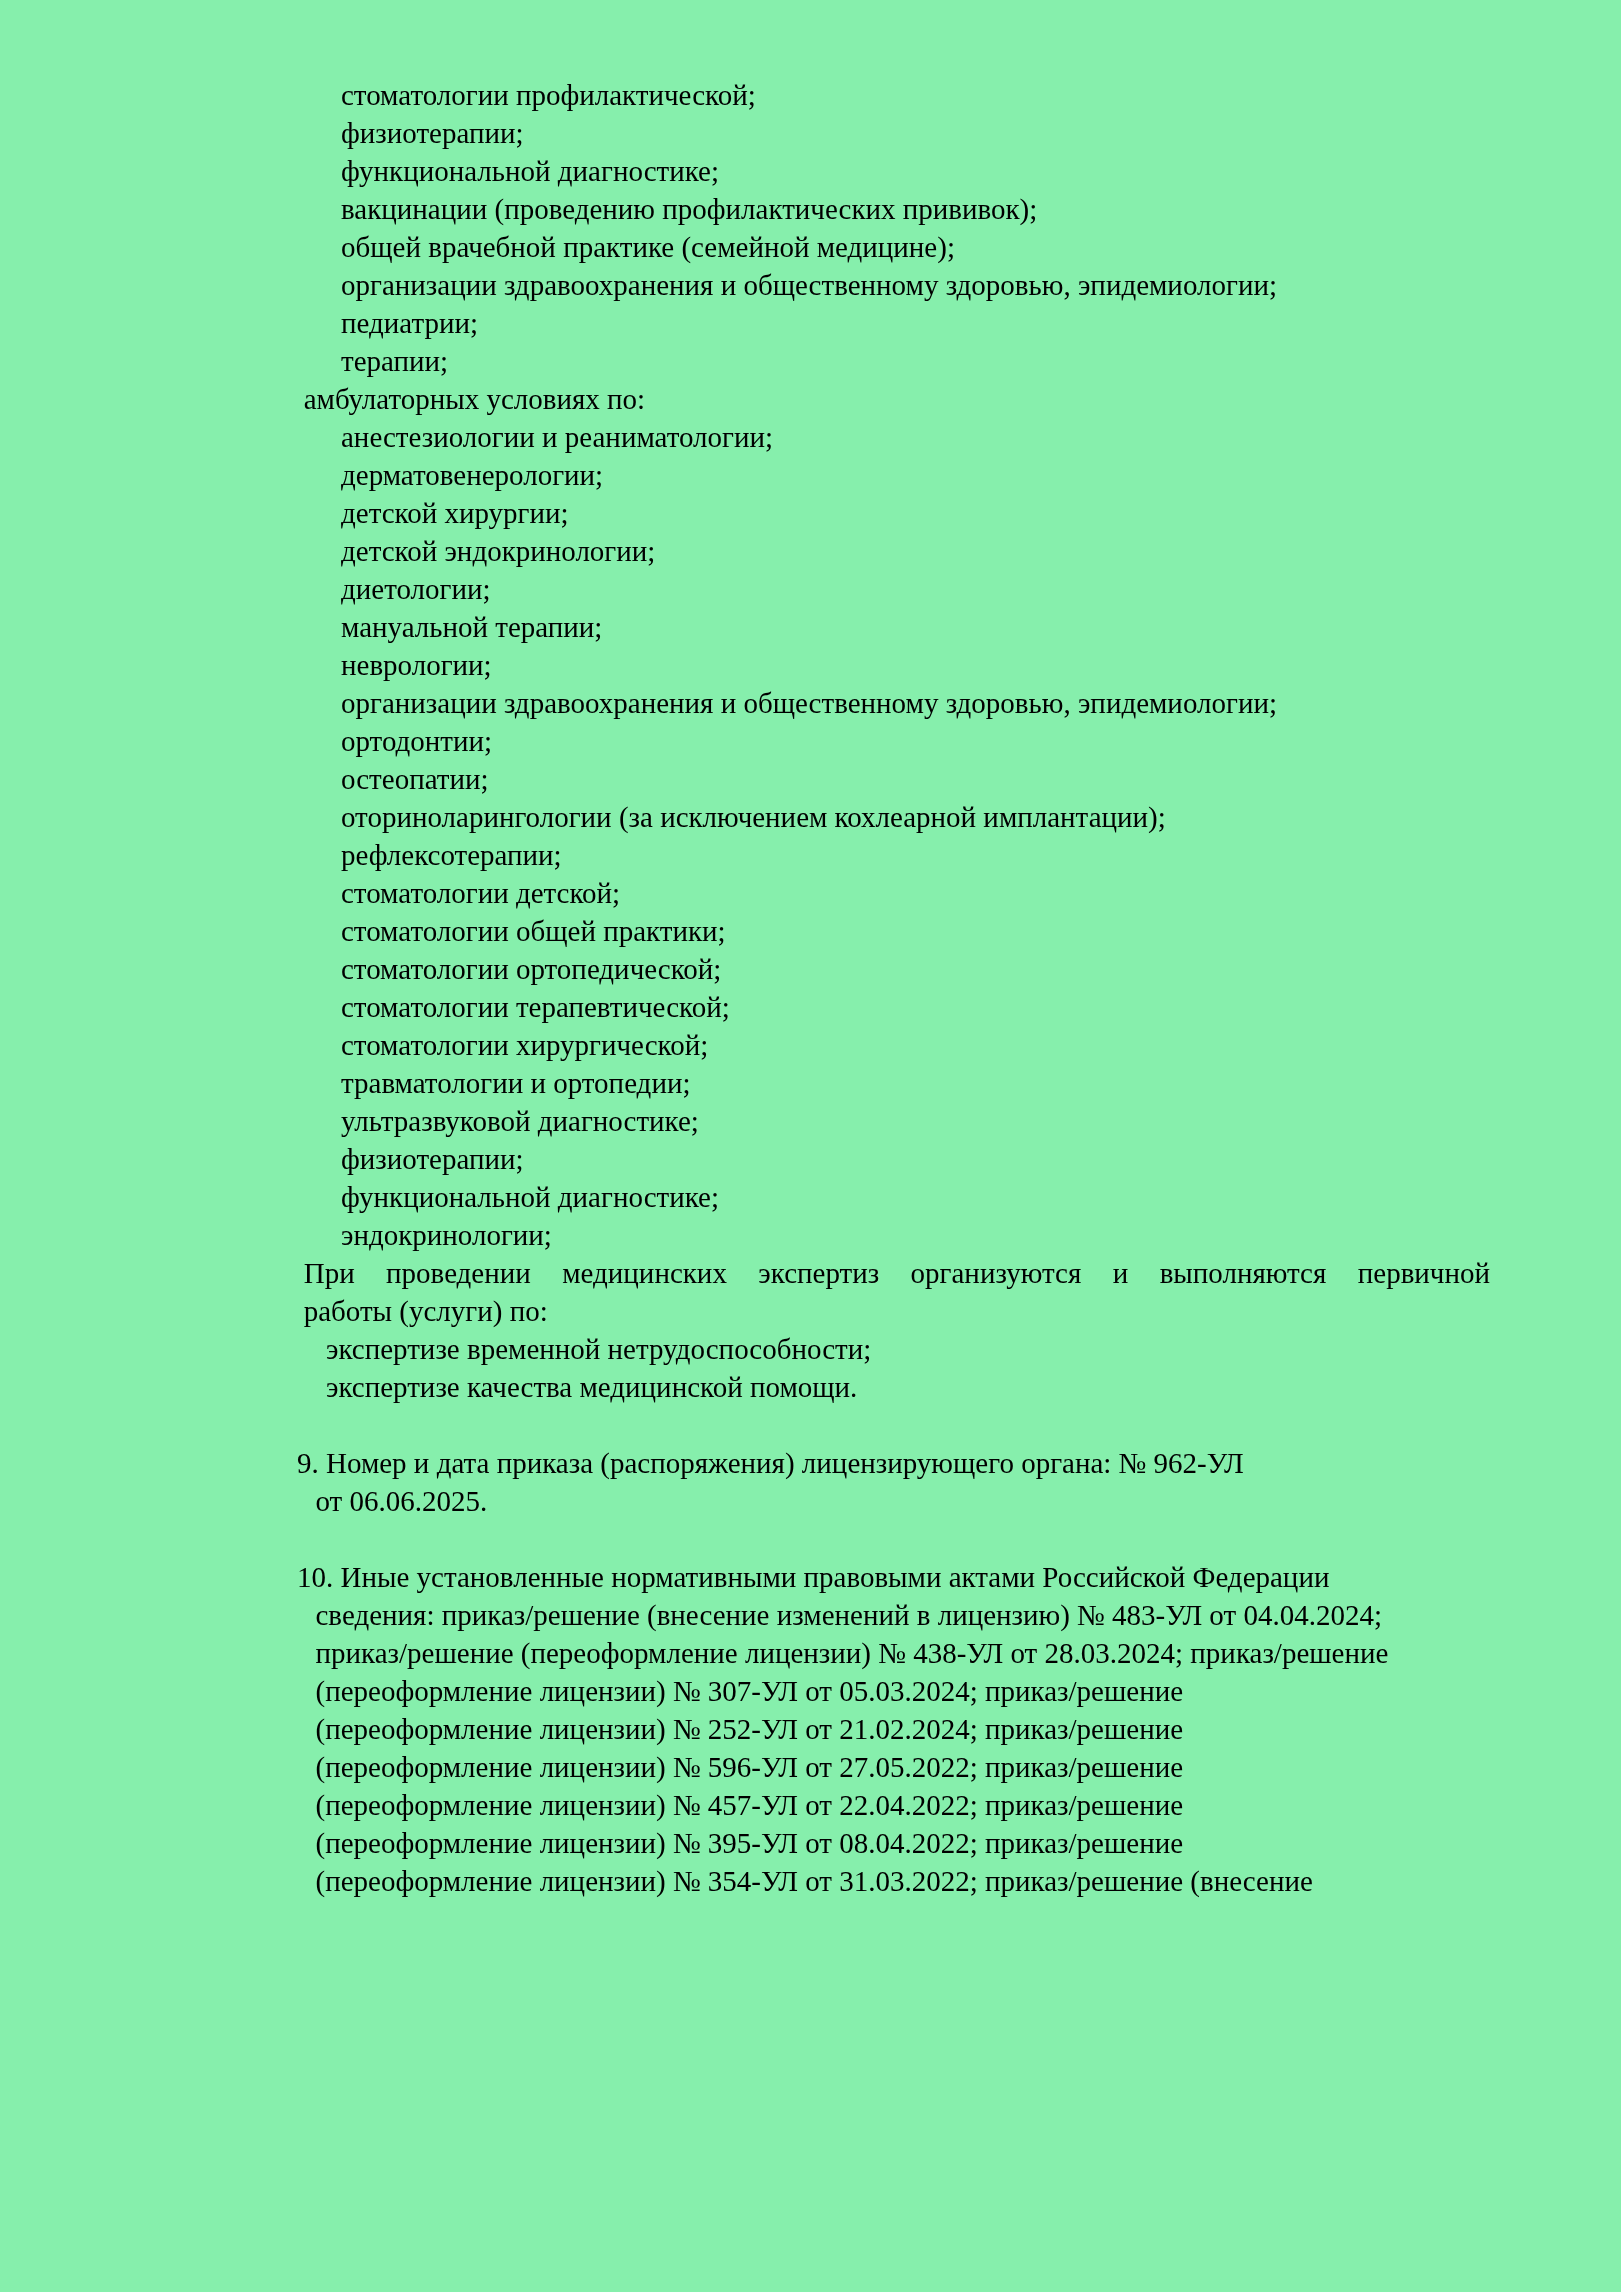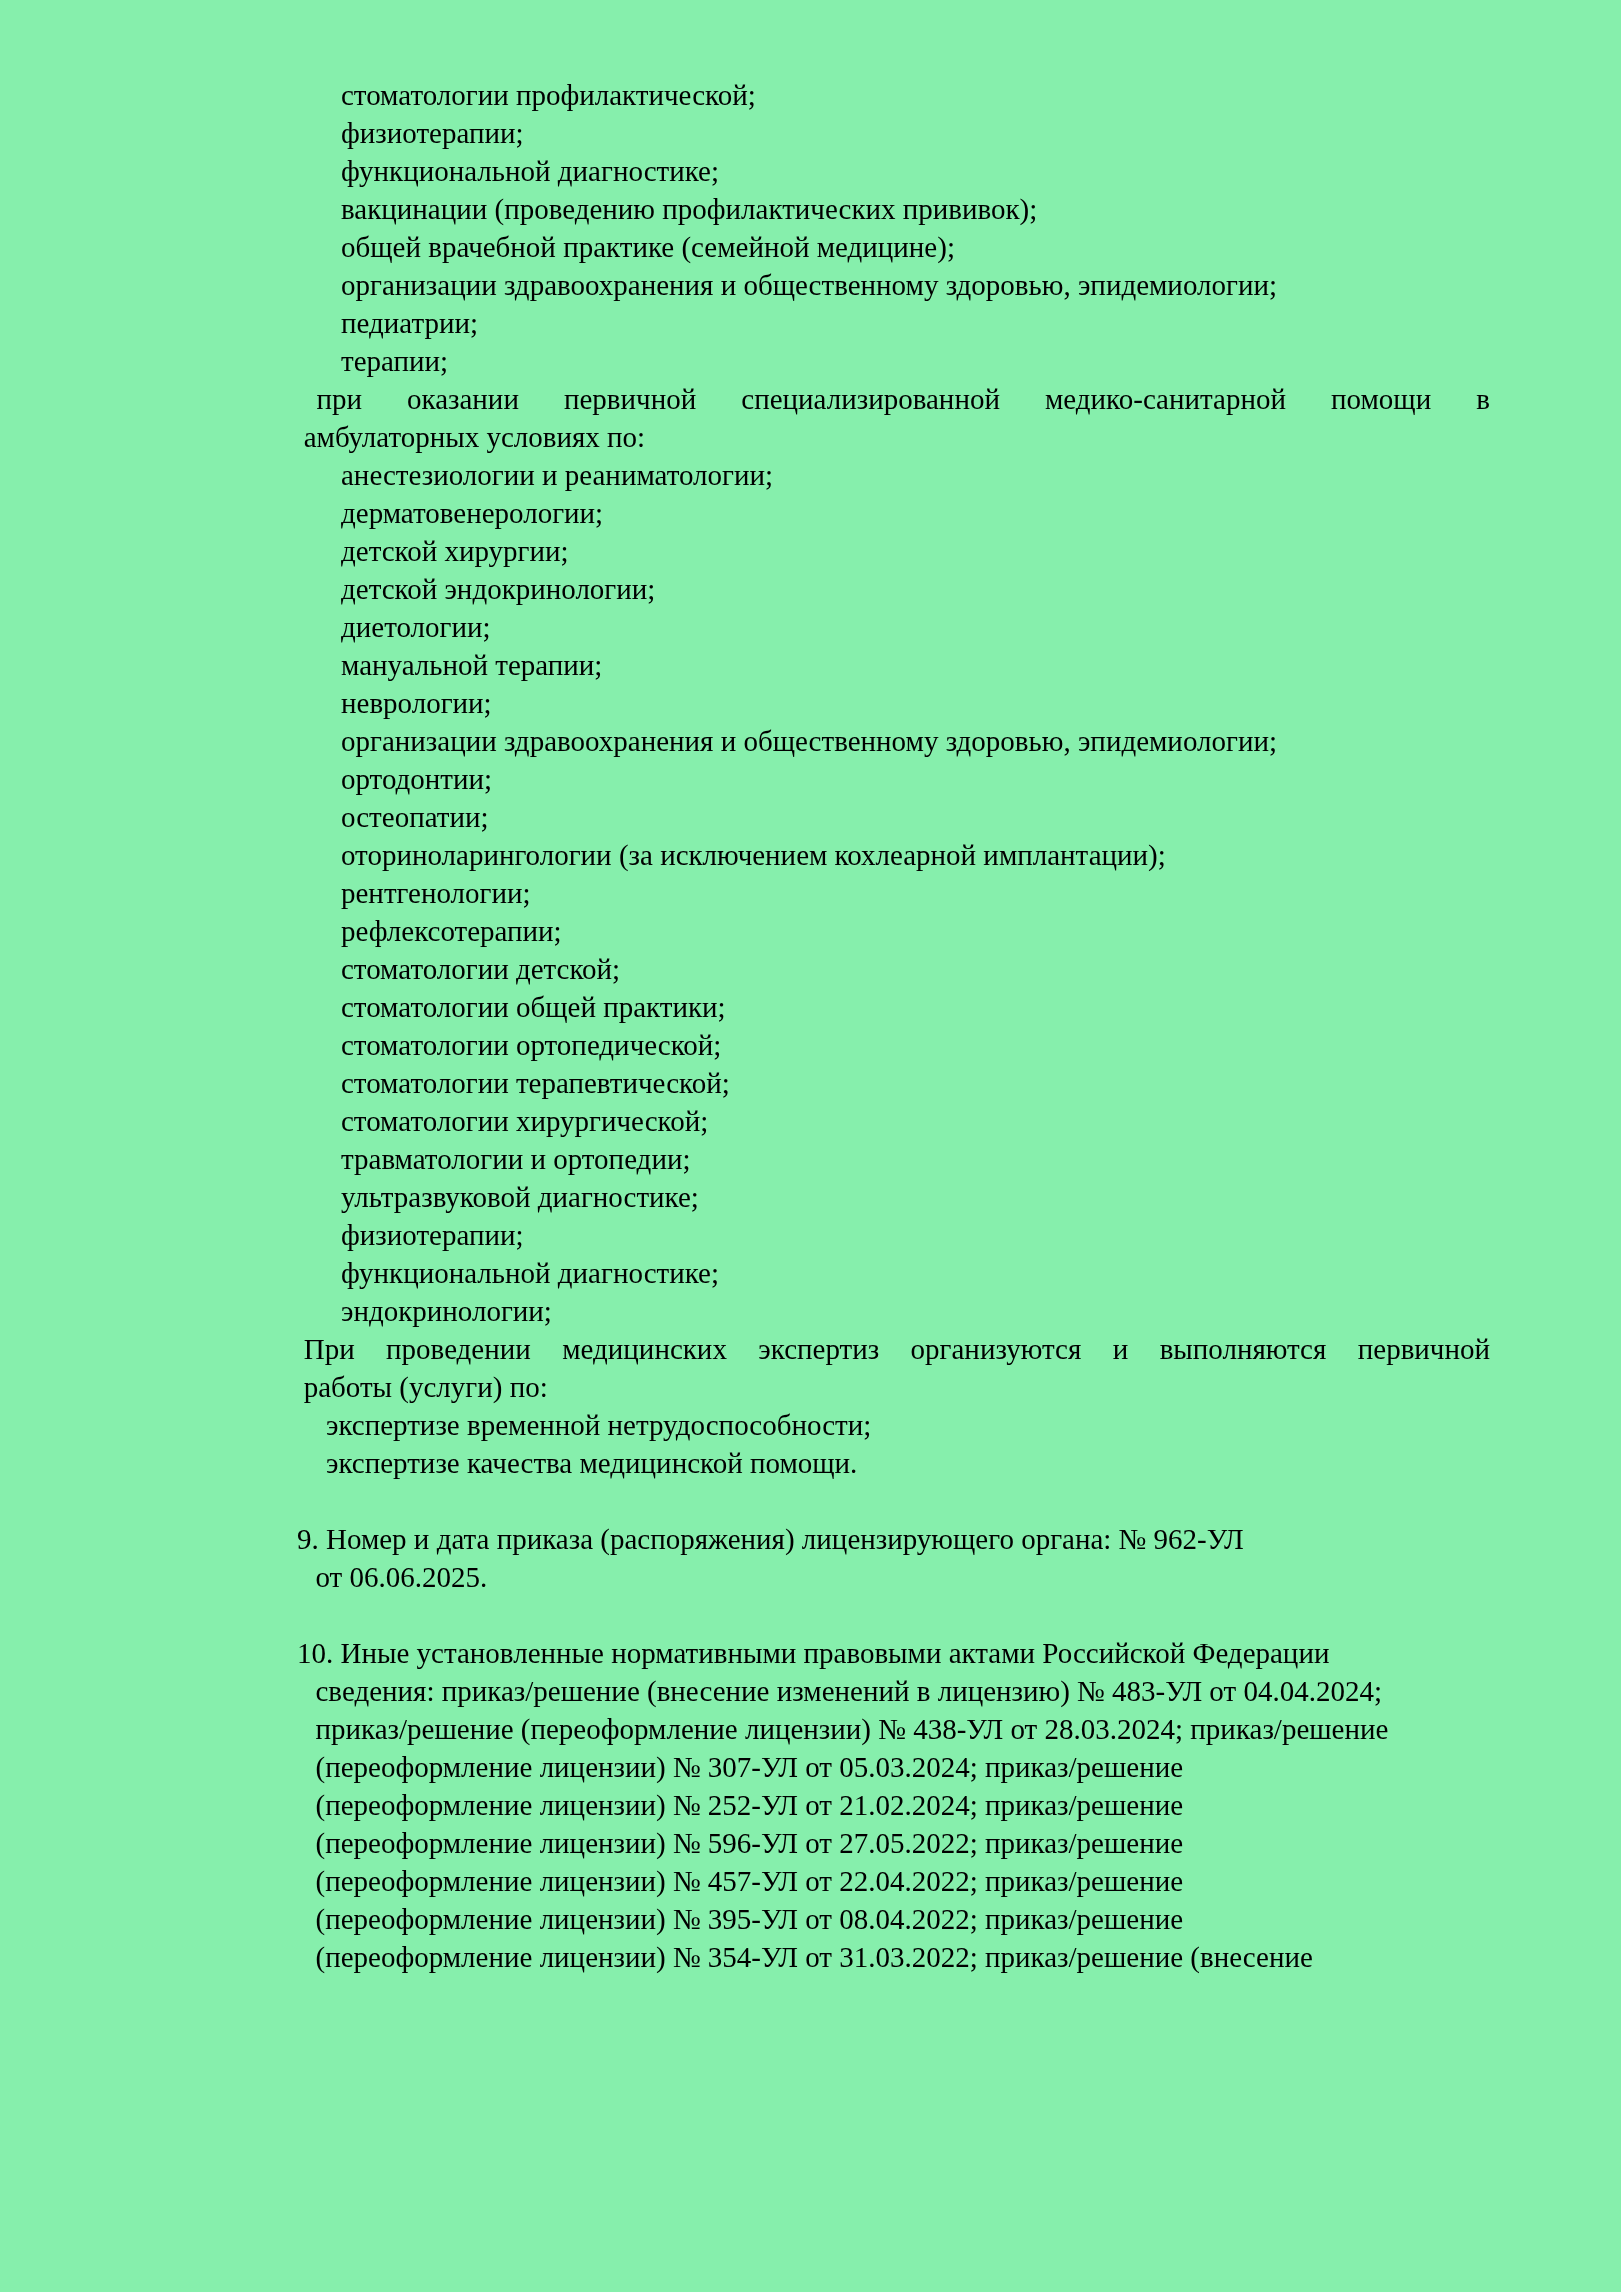--- a/index.html
+++ b/index.html
@@ -65,34 +65,32 @@
 <div class="page">
   <div class="doc-body" id="doc-body">
       <div class="ln item">стоматологии профилактической;</div>
       <div class="ln item">физиотерапии;</div>
       <div class="ln item">функциональной диагностике;</div>
       <div class="ln item">вакцинации (проведению профилактических прививок);</div>
       <div class="ln item">общей врачебной практике (семейной медицине);</div>
       <div class="ln item">организации здравоохранения и общественному здоровью, эпидемиологии;</div>
       <div class="ln item">педиатрии;</div>
       <div class="ln item">терапии;</div>
-      <div class="ln pfirst">при оказании первичной специализированной медико-санитарной помощи в</div>
       <div class="ln pcont">амбулаторных условиях по:</div>
       <div class="ln item">анестезиологии и реаниматологии;</div>
       <div class="ln item">дерматовенерологии;</div>
       <div class="ln item">детской хирургии;</div>
       <div class="ln item">детской эндокринологии;</div>
       <div class="ln item">диетологии;</div>
       <div class="ln item">мануальной терапии;</div>
       <div class="ln item">неврологии;</div>
       <div class="ln item">организации здравоохранения и общественному здоровью, эпидемиологии;</div>
       <div class="ln item">ортодонтии;</div>
       <div class="ln item">остеопатии;</div>
       <div class="ln item">оториноларингологии (за исключением кохлеарной имплантации);</div>
-      <div class="ln item">рентгенологии;</div>
       <div class="ln item">рефлексотерапии;</div>
       <div class="ln item">стоматологии детской;</div>
       <div class="ln item">стоматологии общей практики;</div>
       <div class="ln item">стоматологии ортопедической;</div>
       <div class="ln item">стоматологии терапевтической;</div>
       <div class="ln item">стоматологии хирургической;</div>
       <div class="ln item">травматологии и ортопедии;</div>
       <div class="ln item">ультразвуковой диагностике;</div>
       <div class="ln item">физиотерапии;</div>
       <div class="ln item">функциональной диагностике;</div>

